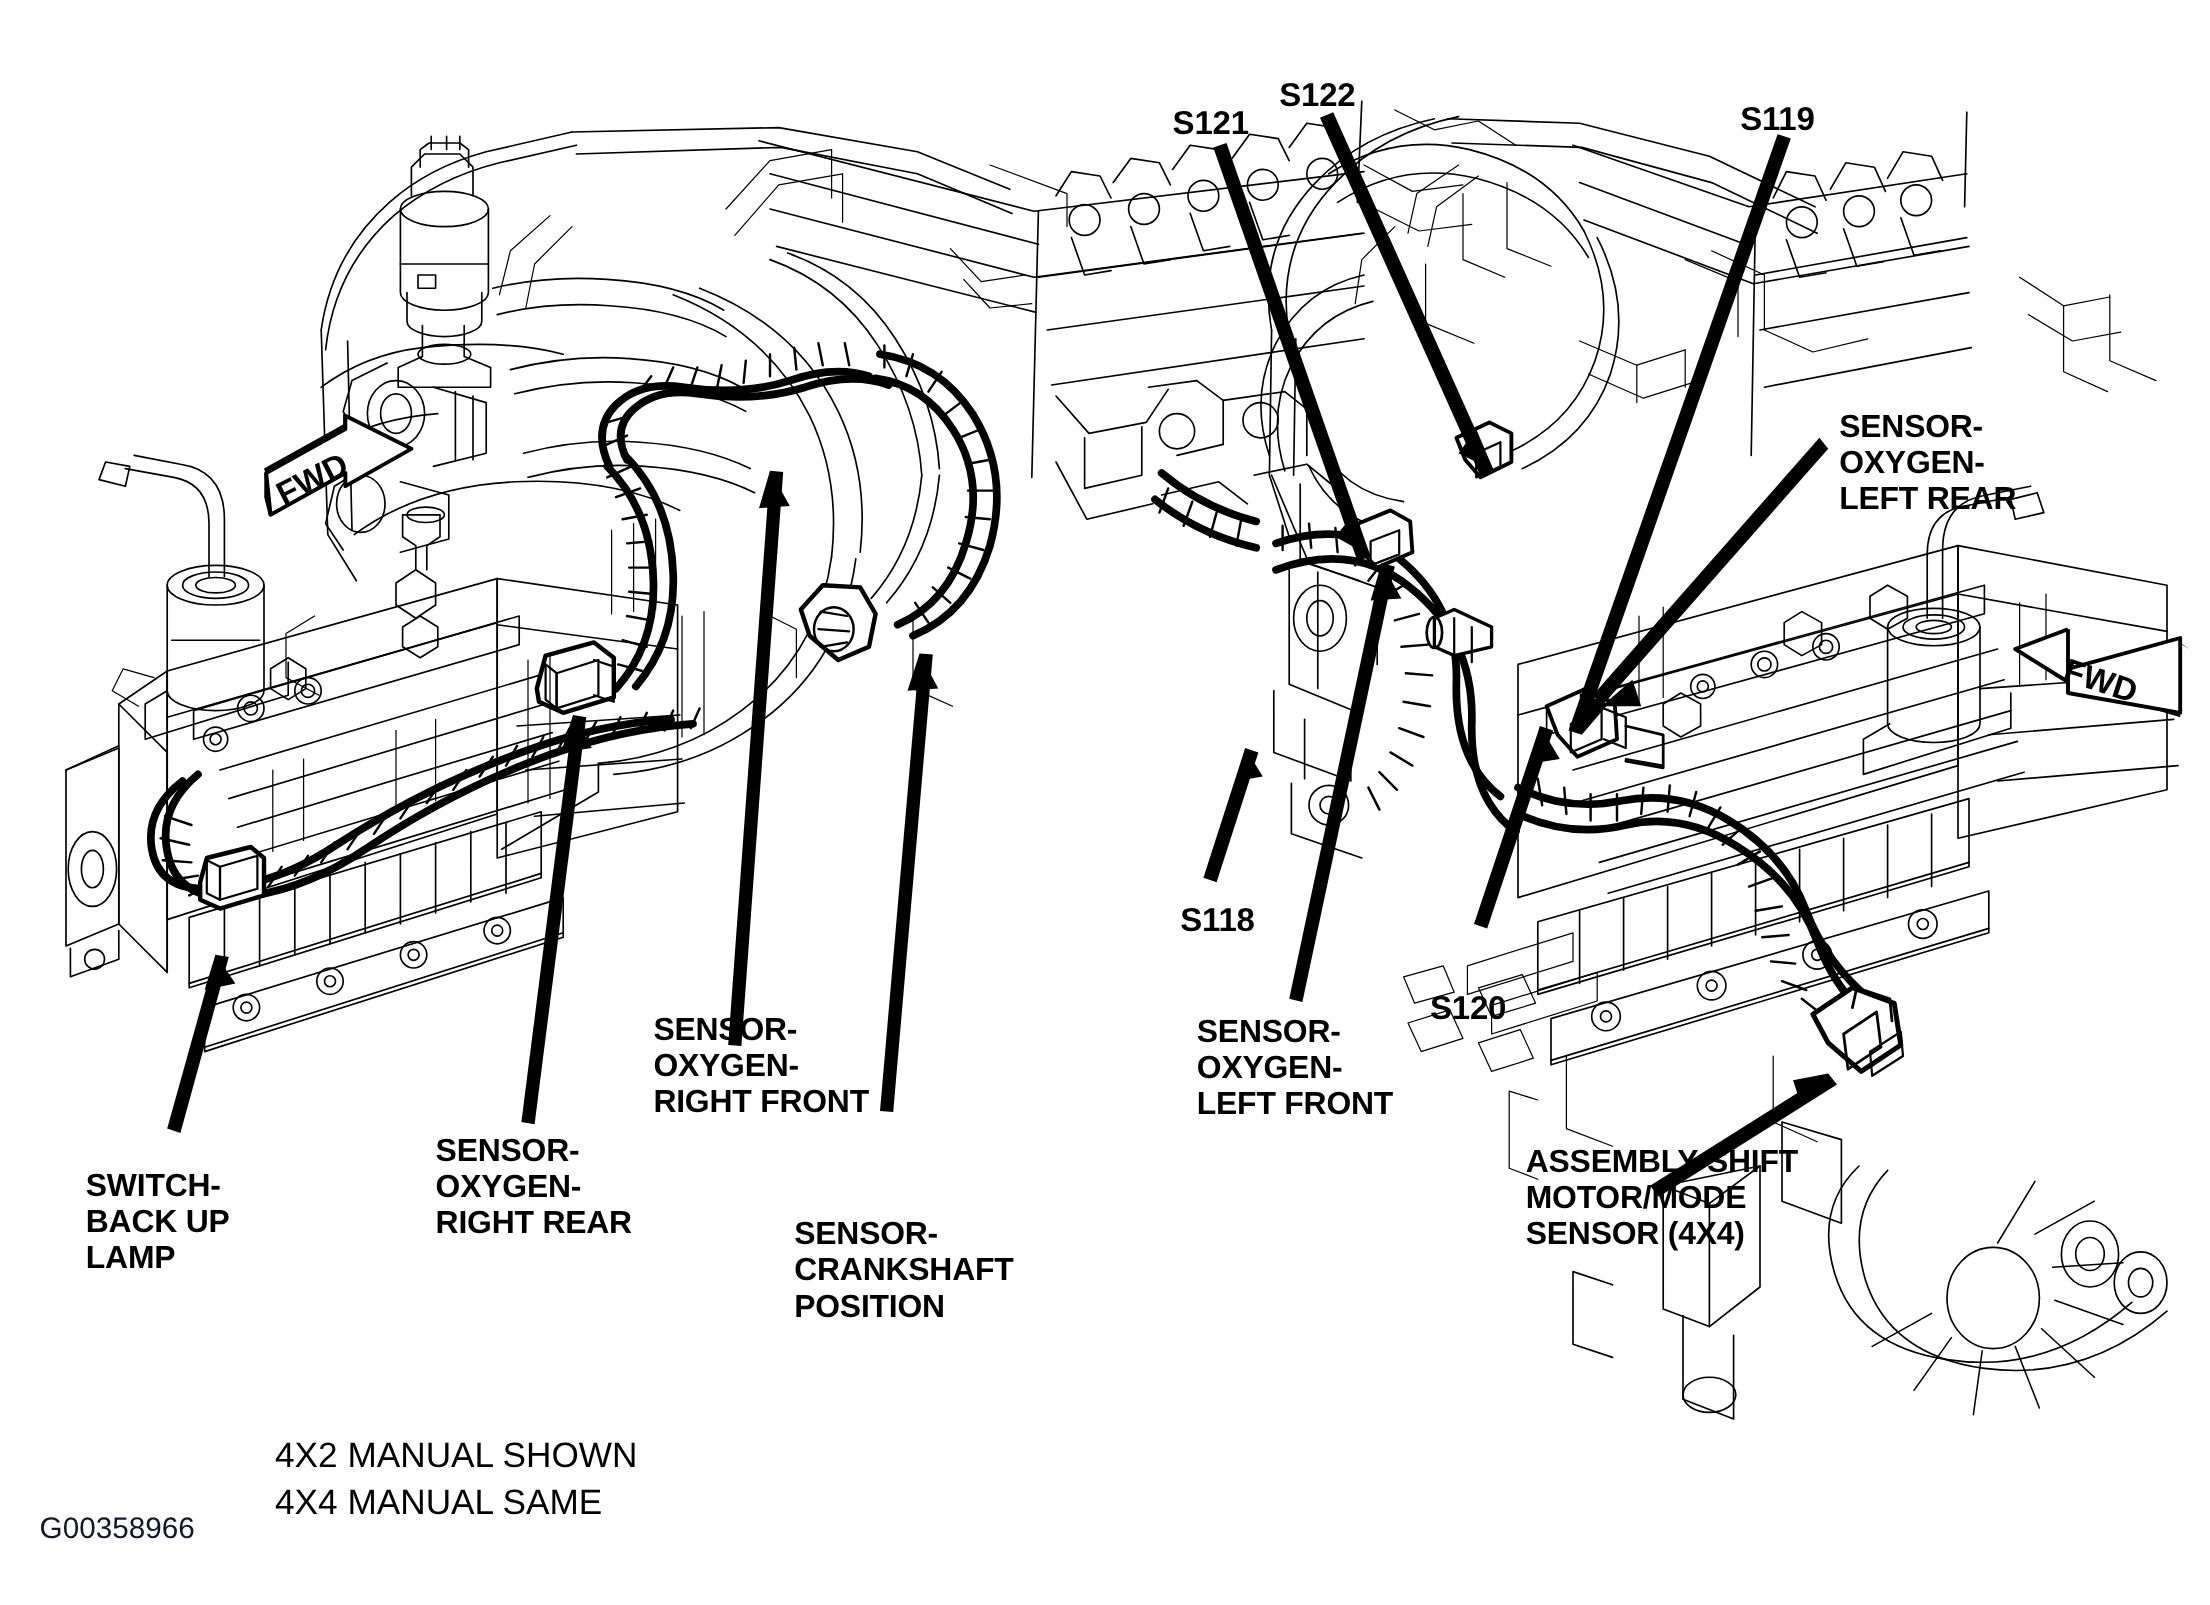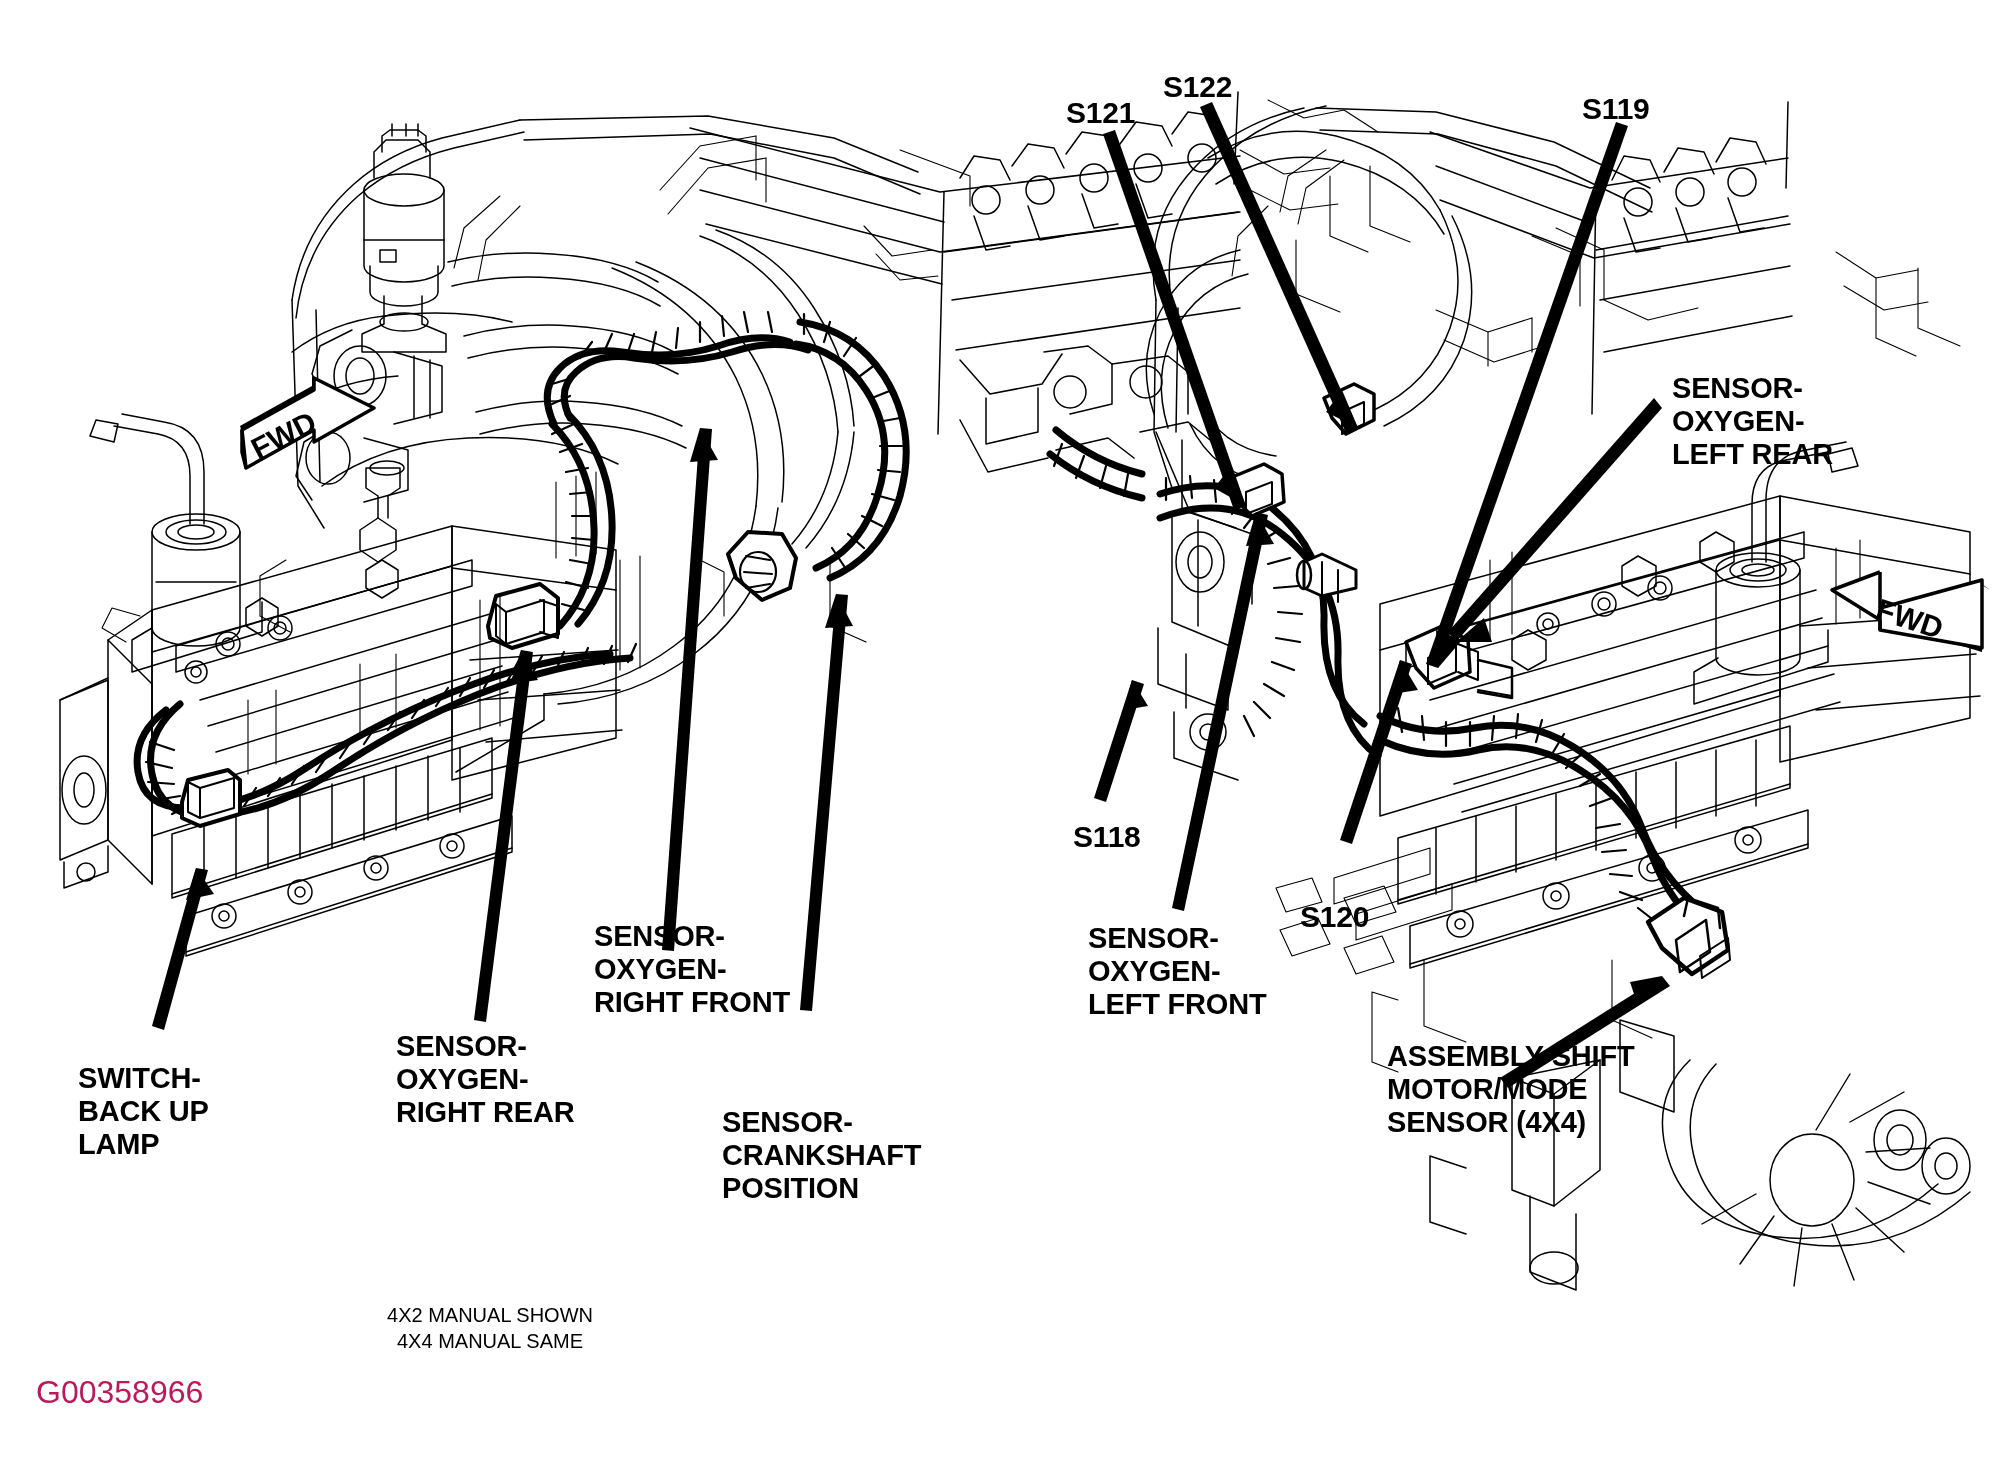--- a/index.html
+++ b/index.html
@@ -39,32 +39,32 @@
   .lbl.callout {
     font-size: 29px;
   }
   .lbl.sref {
     font-size: 30px;
   }
   .caption {
     position: absolute;
     font-family: "Liberation Sans", sans-serif;
     font-weight: normal;
-    font-size: 20px;
+    font-size: 32px;
     line-height: 1.32;
-    text-align: center;
+    text-align: left;
     white-space: pre;
     color: #000000;
   }
   .figid {
     position: absolute;
     font-family: "Liberation Sans", sans-serif;
     font-weight: normal;
-    font-size: 32px;
-    color: #be185d;
+    font-size: 27px;
+    color: #0f172a;
     white-space: pre;
   }
   .fwd {
     position: absolute;
   }
 </style>
 </head>
 <body>
 
 <div id="page">

